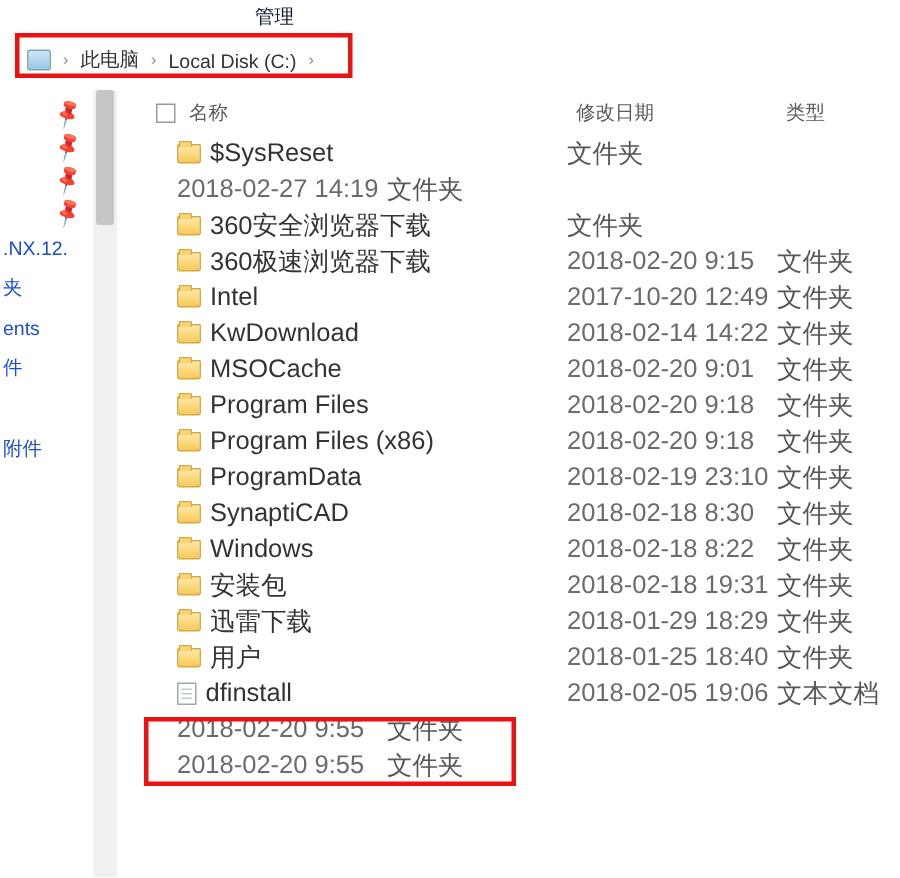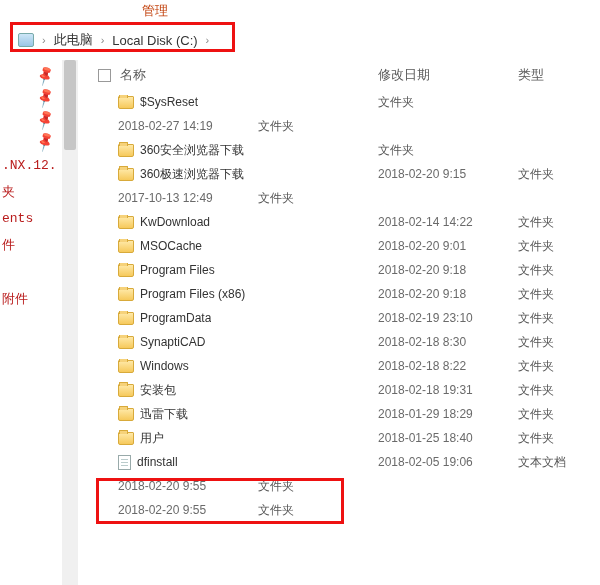--- a/index.html
+++ b/index.html
@@ -10,24 +10,24 @@
     color: #333;
     background: #fff;
     width: 600px;
     height: 585px;
     overflow: hidden;
     position: relative;
   }
   .top-tab {
     position: absolute;
     top: 0;
-    left: 128px;
+    left: 156px;
     padding: 2px 14px 3px;
     font-size: 13px;
-    color: #c2410c;
+    color: #0f172a;
   }
   .breadcrumb {
     position: absolute;
     top: 28px;
     left: 18px;
     right: 0;
     height: 24px;
     display: flex;
     align-items: center;
     gap: 4px;
@@ -56,25 +56,24 @@
     border-right: 0;
   }
   .sidebar .pin {
     color: #7a7a7a;
     font-size: 14px;
     margin: 6px 0 6px 36px;
     transform: rotate(-30deg);
   }
   .sidebar .cutlabel {
     font-size: 13px;
-    color: #b91c1c;
+    color: #1d4ed8;
     margin: 10px 0 10px 2px;
     white-space: nowrap;
     overflow: hidden;
-    font-family: Liberation Mono, monospace;
   }
 
   .scrollbar {
     position: absolute;
     left: 62px; top: 60px; bottom: 0;
     width: 16px;
     background: #f0f0f0;
   }
   .scrollbar .thumb {
     position: absolute;
@@ -87,37 +86,38 @@
   .main {
     position: absolute;
     left: 90px; right: 0; top: 60px; bottom: 0;
   }
   .header-row {
     display: flex;
     align-items: center;
     height: 30px;
     color: #5a5a5a;
     font-size: 13px;
+    justify-content: center;
   }
   .col-check { width: 28px; display:flex; align-items:center; justify-content:center;}
   .col-name { width: 260px; padding-left: 2px; }
   .col-date { width: 140px; }
   .col-type { width: 70px; }
   .checkbox {
     width: 13px; height: 13px;
     border: 1px solid #999;
     background: #fff;
   }
 
   .rows { }
   .row {
     display: flex;
     align-items: center;
     height: 24px;
-    font-size: 12px;
+    font-size: 17px;
     color: #333;
   }
   .row .col-check { width: 28px; }
   .row .name-cell {
     width: 260px;
     display: flex;
     align-items: center;
     gap: 6px;
     white-space: nowrap;
     overflow: hidden;
@@ -229,21 +229,25 @@
         <div class="col-check"></div>
         <div class="name-cell">
           <span class="folder-icon"></span>
           <span class="name-text">360极速浏览器下载</span>
         </div>
         <div class="date-cell">2018-02-20 9:15</div>
         <div class="type-cell">文件夹</div>
       </div>
       <div class="row">
         <div class="col-check"></div>
-        <div class="date-cell">2017-10-13 12:49</div>
+        <div class="name-cell">
+          <span class="folder-icon"></span>
+          <span class="name-text">Intel</span>
+        </div>
+        <div class="date-cell">2017-10-20 12:49</div>
         <div class="type-cell">文件夹</div>
       </div>
       <div class="row">
         <div class="col-check"></div>
         <div class="name-cell">
           <span class="folder-icon"></span>
           <span class="name-text">KwDownload</span>
         </div>
         <div class="date-cell">2018-02-14 14:22</div>
         <div class="type-cell">文件夹</div>

